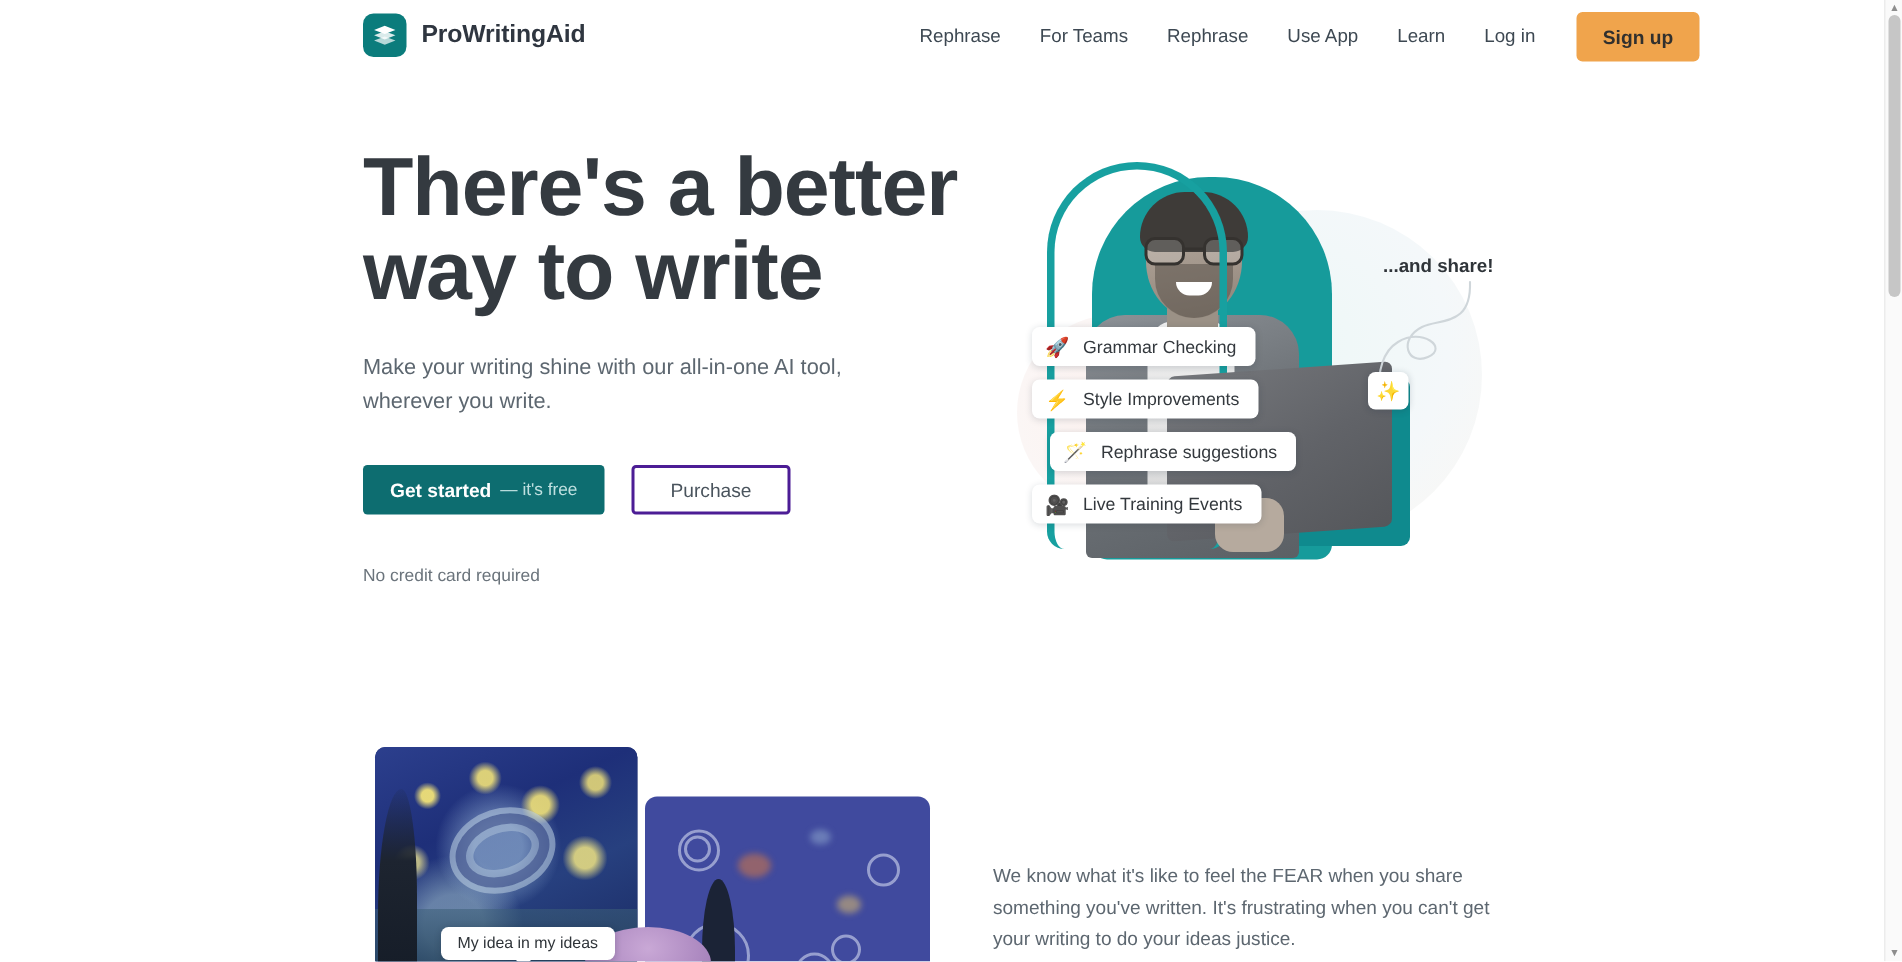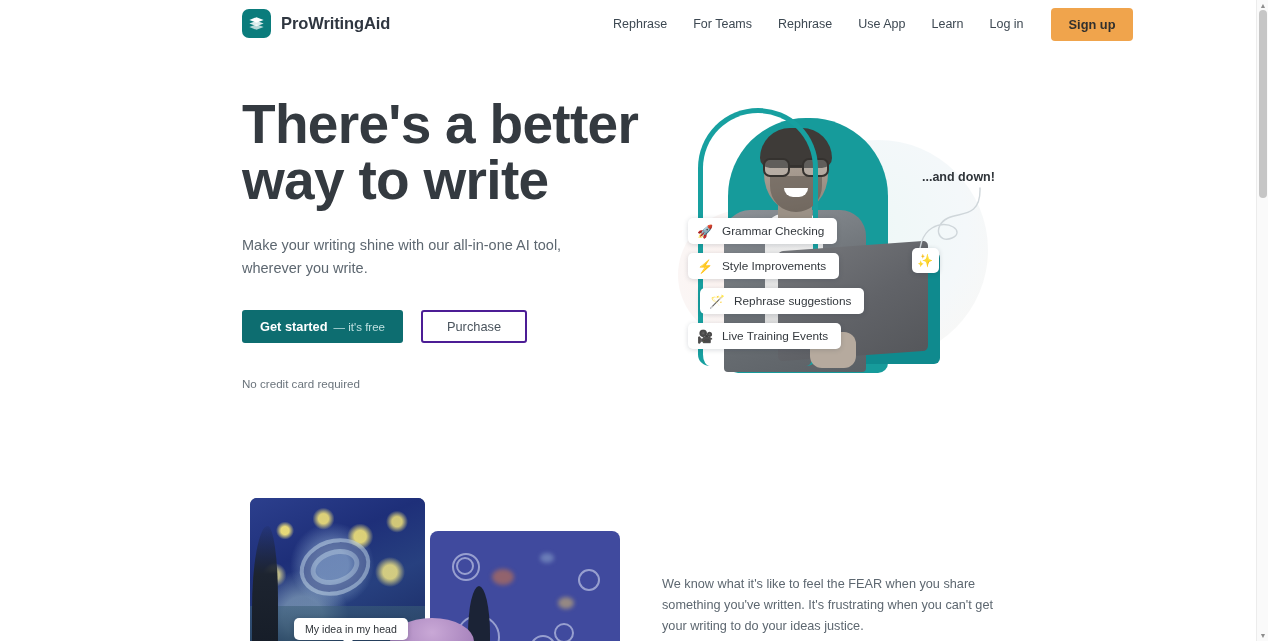--- a/index.html
+++ b/index.html
@@ -584,21 +584,21 @@
       <div class="chip">
         <span class="chip-ico">🪄</span>
         <span class="chip-label">Rephrase suggestions</span>
       </div>
       <div class="chip">
         <span class="chip-ico">🎥</span>
         <span class="chip-label">Live Training Events</span>
       </div>
     </div>
 
-    <div class="more-note">...and down!</div>
+    <div class="more-note">...and share!</div>
     <svg class="more-curve" viewBox="0 0 80 110">
       <path d="M72 4 C73 34, 52 28, 40 34 C24 42, 30 60, 44 54 C58 48, 40 34, 24 44 C14 50, 10 64, 12 78" fill="none" stroke="#cfd6da" stroke-width="1.4" stroke-linecap="round"></path>
     </svg>
     <div class="sparkle-badge">✨</div>
   </div>
 
   <div class="lower-art">
 
     <div class="flat-art">
       <span class="fswirl" style="left:22px;top:22px;width:28px;height:28px;"></span>
@@ -616,21 +616,21 @@
 
     <div class="pink-blob"></div>
 
     <div class="painting">
       <span class="sky"></span>
       <span class="swirl"></span>
       <span class="village"></span>
       <span class="cypress"></span>
     </div>
 
-    <div class="caption">My idea in my head</div>
+    <div class="caption">My idea in my ideas</div>
   </div>
 
   <div class="lower-copy">
     <p class="lower-body">We know what it's like to feel the FEAR when you share something you've written. It's frustrating when you can't get your writing to do your ideas justice.</p>
   </div>
 
   <div class="scrollbar">
     <div class="scroll-arrow up">▲</div>
     <div class="scroll-thumb"></div>
     <div class="scroll-arrow down">▼</div>

